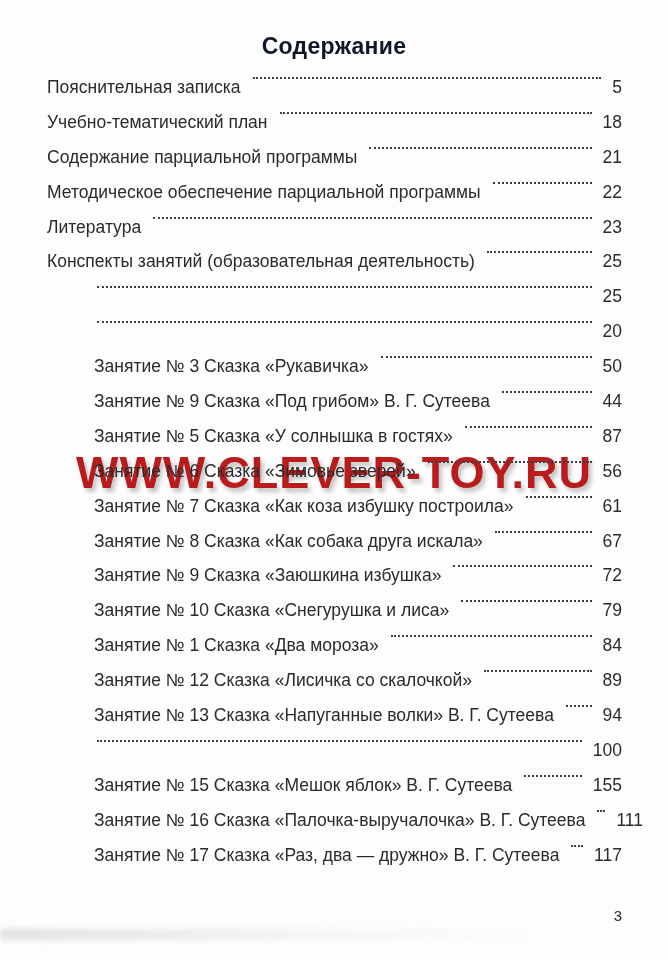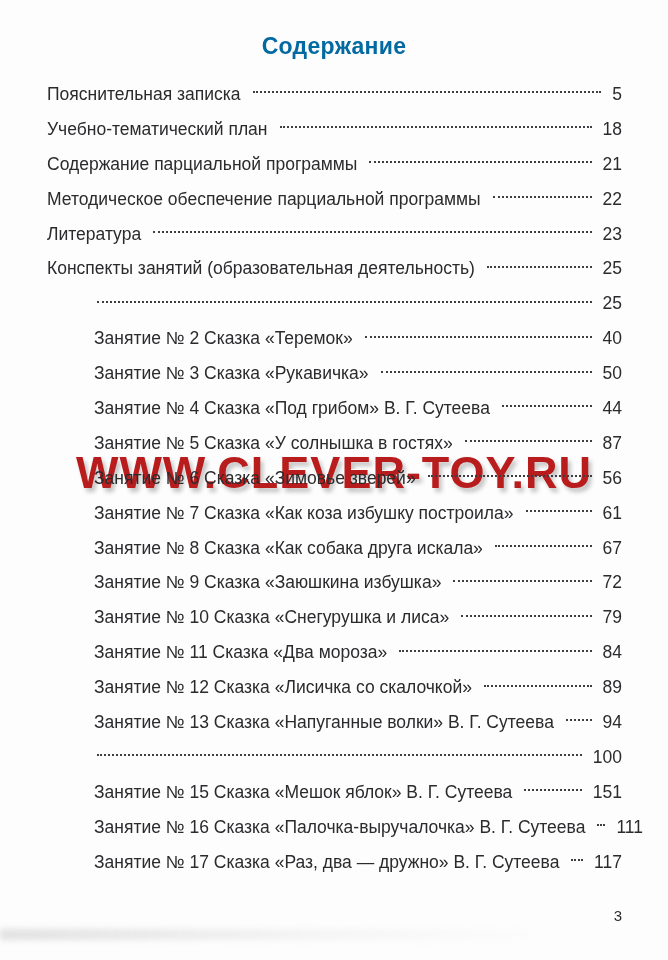--- a/index.html
+++ b/index.html
@@ -16,31 +16,31 @@
     color: #2b2b2e;
   }
   .page-title {
     position: absolute;
     top: 33px; left: 0;
     width: 100%;
     text-align: center;
     font-size: 23px;
     font-weight: 700;
     letter-spacing: 0.3px;
-    color: #0369a1;
+    color: #0f172a;
     z-index: 2;
   }
   .toc {
     position: absolute;
     top: 77px; left: 47px; right: 46px;
     z-index: 1;
   }
   .toc-row {
     display: flex;
-    align-items: center;
+    align-items: flex-start;
     height: 34.9px;
     font-size: 17.5px;
     line-height: 21px;
     gap: 9px;
   }
   .toc-row.indent-1 { padding-left: 47px; }
   .toc-label { white-space: nowrap; }
   .toc-leader {
     flex: 1 1 auto;
     min-width: 8px;
@@ -117,31 +117,30 @@
       <div class="toc-row indent-0">
     <span class="toc-label">Конспекты занятий (образовательная деятельность)</span>
     <span class="toc-leader"></span>
     <span class="toc-page">25</span>
   </div>
       <div class="toc-row indent-1">
     <span class="toc-leader"></span>
     <span class="toc-page">25</span>
   </div>
       <div class="toc-row indent-1">
-    <span class="toc-label">Занятие № 2 Сказка «Теремок»</span>
-    <span class="toc-leader"></span>
-    <span class="toc-page">40</span>
+    <span class="toc-leader"></span>
+    <span class="toc-page">20</span>
   </div>
       <div class="toc-row indent-1">
     <span class="toc-label">Занятие № 3 Сказка «Рукавичка»</span>
     <span class="toc-leader"></span>
     <span class="toc-page">50</span>
   </div>
       <div class="toc-row indent-1">
-    <span class="toc-label">Занятие № 4 Сказка «Под грибом» В. Г. Сутеева</span>
+    <span class="toc-label">Занятие № 9 Сказка «Под грибом» В. Г. Сутеева</span>
     <span class="toc-leader"></span>
     <span class="toc-page">44</span>
   </div>
       <div class="toc-row indent-1">
     <span class="toc-label">Занятие № 5 Сказка «У солнышка в гостях»</span>
     <span class="toc-leader"></span>
     <span class="toc-page">87</span>
   </div>
       <div class="toc-row indent-1">
     <span class="toc-label">Занятие № 6 Сказка «Зимовье зверей»</span>
@@ -162,42 +161,42 @@
     <span class="toc-label">Занятие № 9 Сказка «Заюшкина избушка»</span>
     <span class="toc-leader"></span>
     <span class="toc-page">72</span>
   </div>
       <div class="toc-row indent-1">
     <span class="toc-label">Занятие № 10 Сказка «Снегурушка и лиса»</span>
     <span class="toc-leader"></span>
     <span class="toc-page">79</span>
   </div>
       <div class="toc-row indent-1">
-    <span class="toc-label">Занятие № 11 Сказка «Два мороза»</span>
+    <span class="toc-label">Занятие № 1 Сказка «Два мороза»</span>
     <span class="toc-leader"></span>
     <span class="toc-page">84</span>
   </div>
       <div class="toc-row indent-1">
     <span class="toc-label">Занятие № 12 Сказка «Лисичка со скалочкой»</span>
     <span class="toc-leader"></span>
     <span class="toc-page">89</span>
   </div>
       <div class="toc-row indent-1">
     <span class="toc-label">Занятие № 13 Сказка «Напуганные волки» В. Г. Сутеева</span>
     <span class="toc-leader"></span>
     <span class="toc-page">94</span>
   </div>
       <div class="toc-row indent-1">
     <span class="toc-leader"></span>
     <span class="toc-page">100</span>
   </div>
       <div class="toc-row indent-1">
     <span class="toc-label">Занятие № 15 Сказка «Мешок яблок» В. Г. Сутеева</span>
     <span class="toc-leader"></span>
-    <span class="toc-page">151</span>
+    <span class="toc-page">155</span>
   </div>
       <div class="toc-row indent-1">
     <span class="toc-label">Занятие № 16 Сказка «Палочка-выручалочка» В. Г. Сутеева</span>
     <span class="toc-leader"></span>
     <span class="toc-page">111</span>
   </div>
       <div class="toc-row indent-1">
     <span class="toc-label">Занятие № 17 Сказка «Раз, два — дружно» В. Г. Сутеева</span>
     <span class="toc-leader"></span>
     <span class="toc-page">117</span>

